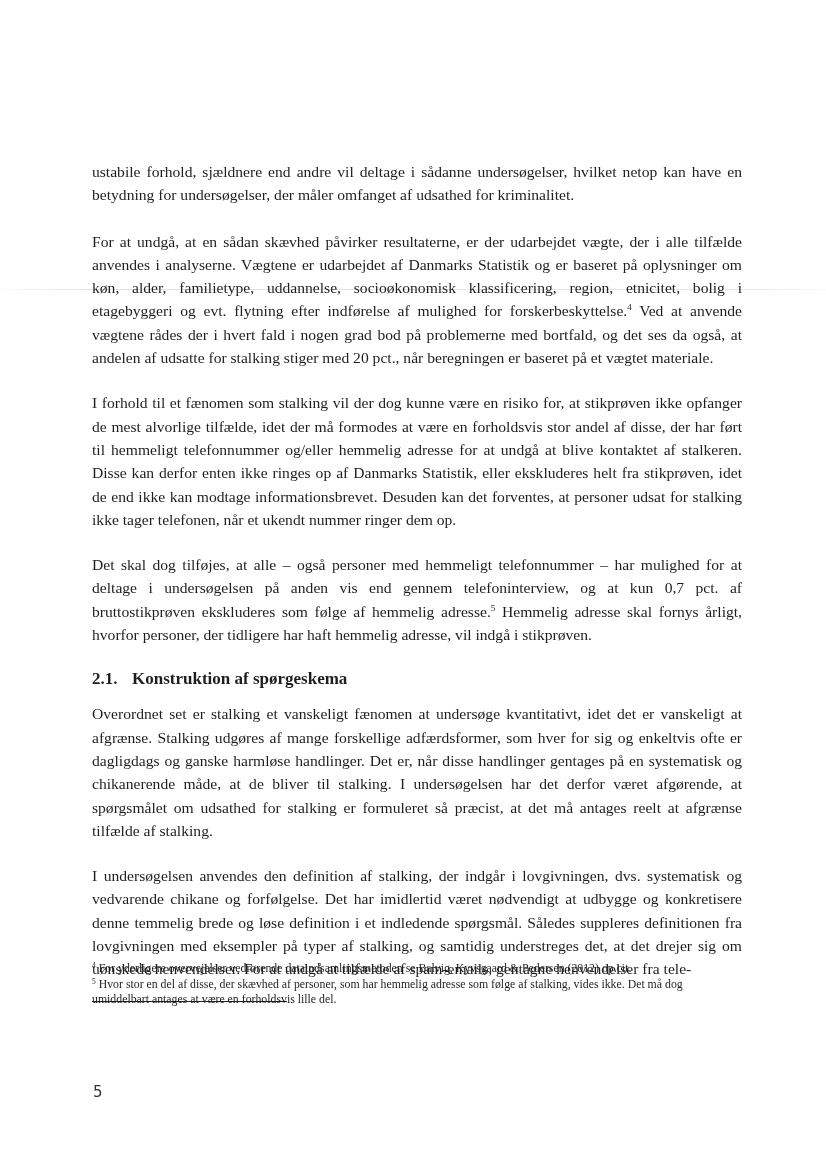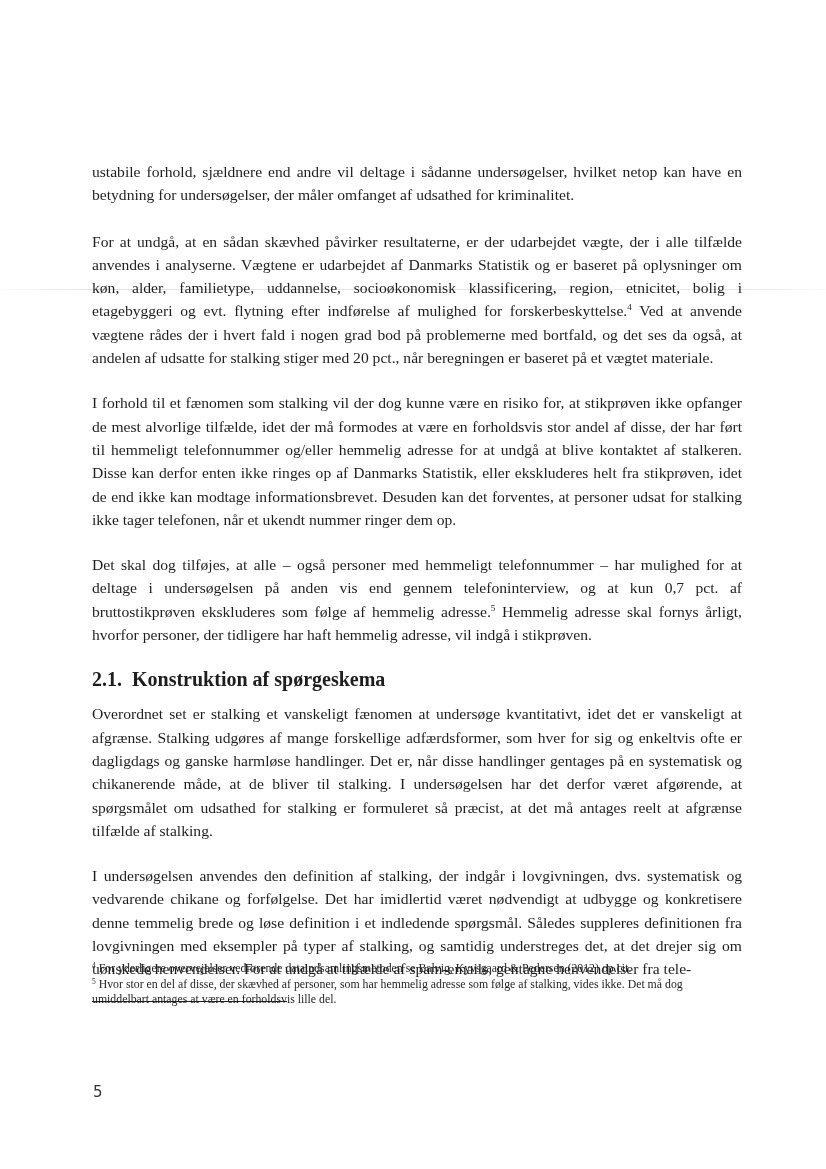--- a/index.html
+++ b/index.html
@@ -14,21 +14,21 @@
   }
   .page {
     position: absolute; left: 92px; top: 160px; width: 650px;
   }
   .para {
     font-size: 15.6px; line-height: 23.3px; text-align: justify;
     margin: 0 0 22px 0;
   }
   .para.first { margin-bottom: 23px; }
   .heading {
-    font-weight: bold; font-size: 20px; margin: 2px 0 12px 0; line-height: 22px;
+    font-weight: bold; font-size: 17px; margin: 2px 0 12px 0; line-height: 22px;
   }
   .heading .num { display: inline-block; width: 40px; }
   sup { font-size: 9px; vertical-align: 6px; line-height: 0; }
   .footnote-rule {
     position: absolute; left: 92px; top: 1001px; width: 195px; height: 1px; background: #222;
   }
   .footnotes {
     position: absolute; left: 92px; top: 961px; width: 650px;
     font-size: 11.8px; line-height: 15.5px;
   }

